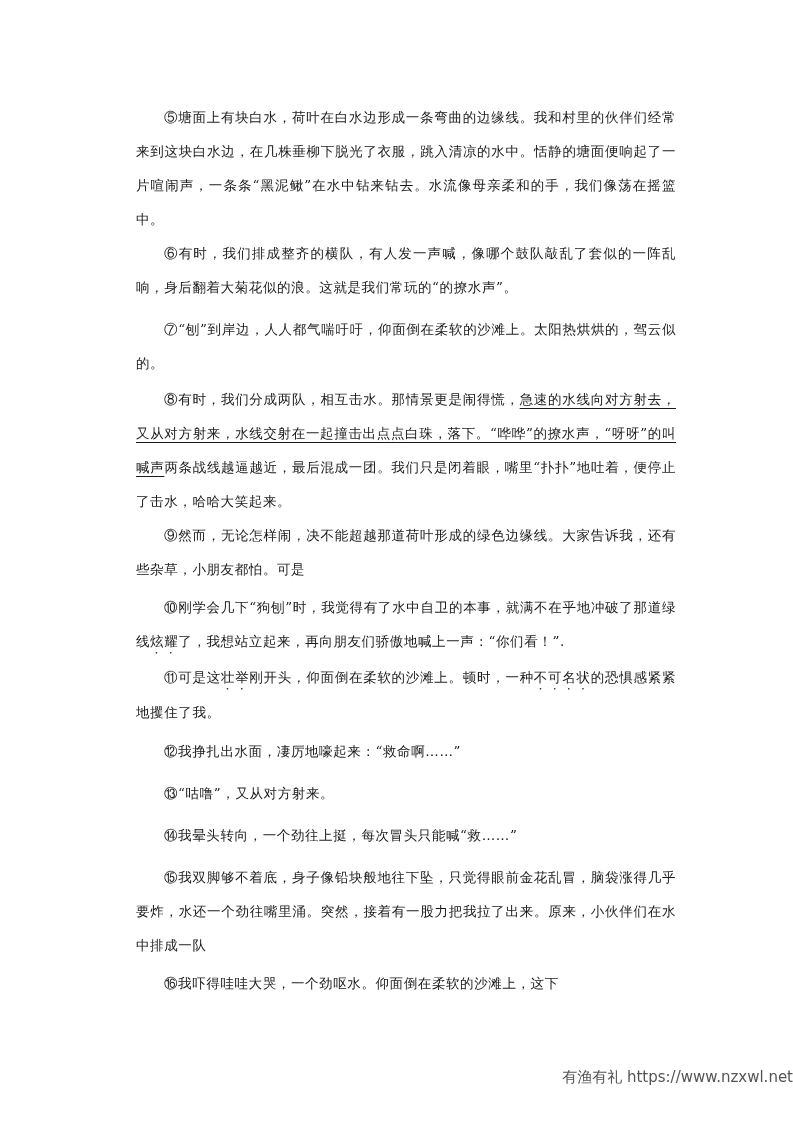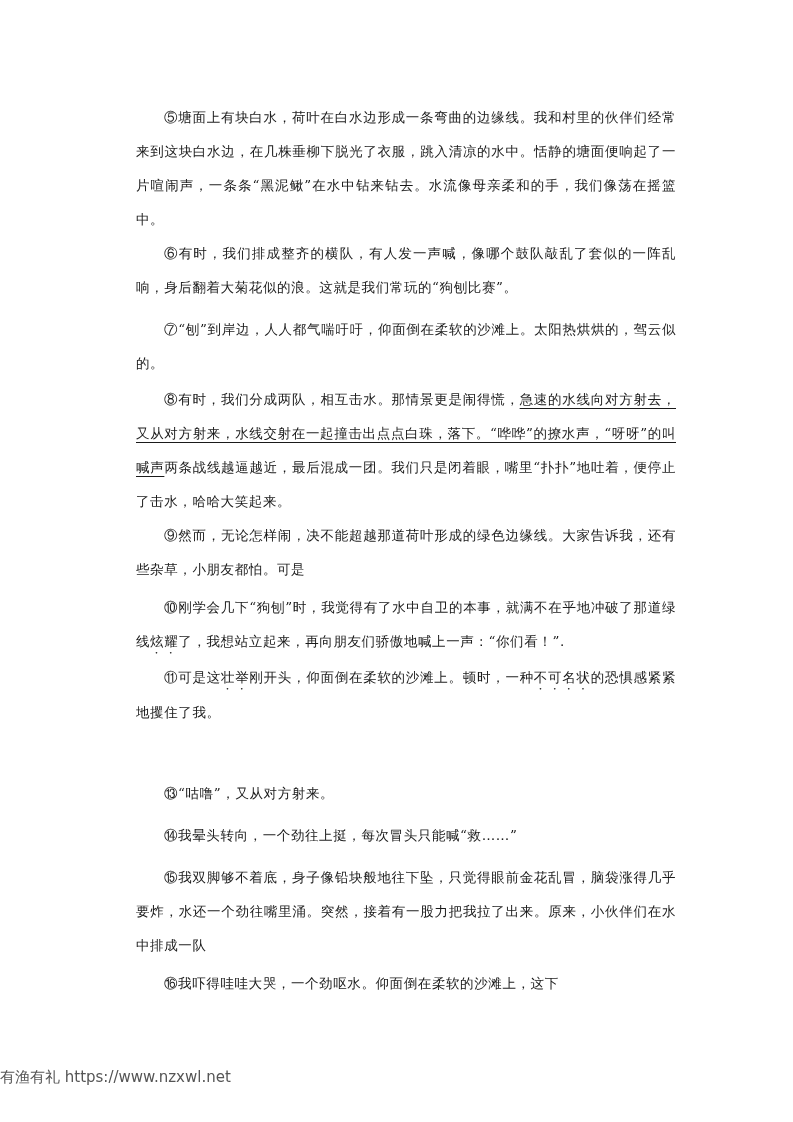--- a/index.html
+++ b/index.html
@@ -3,32 +3,33 @@
 <meta charset="utf-8">
 <style>
   html, body { margin: 0; padding: 0; background: #ffffff; }
   body { width: 793px; height: 1122px; position: relative; overflow: hidden;
          font-family: "DejaVu Serif", "Liberation Serif", serif; color: #1a1a1a; }
   .page { position: absolute; left: 0; top: 0; width: 793px; height: 954px; }
   .para { position: absolute; left: 136px; width: 540px; font-size: 13.5px;
           line-height: 34px; text-indent: 28px; letter-spacing: 0.6px; text-align: justify; margin: 0; }
   .u { text-decoration: underline; text-underline-offset: 4px; }
   .dot { text-emphasis: dot; -webkit-text-emphasis: dot; text-emphasis-position: under; font-family: Liberation Serif, serif; -webkit-text-emphasis-position: under; }
-  .footer { position: absolute; left: 0; width: 793px; top: 1068px; text-align: left;
+  .footer { position: absolute; left: 0; width: 793px; top: 1068px; text-align: right;
             font-family: "DejaVu Sans", "Liberation Sans", sans-serif; font-size: 15px; color: #555; }
 </style>
 </head>
 <body>
 
 <div class="page">
   <p class="para" style="top:100px">⑤塘面上有块白水，荷叶在白水边形成一条弯曲的边缘线。我和村里的伙伴们经常来到这块白水边，在几株垂柳下脱光了衣服，跳入清凉的水中。恬静的塘面便响起了一片喧闹声，一条条“黑泥鳅”在水中钻来钻去。水流像母亲柔和的手，我们像荡在摇篮中。</p>
-  <p class="para" style="top:236px">⑥有时，我们排成整齐的横队，有人发一声喊，像哪个鼓队敲乱了套似的一阵乱响，身后翻着大菊花似的浪。这就是我们常玩的“狗刨比赛”。</p>
+  <p class="para" style="top:236px">⑥有时，我们排成整齐的横队，有人发一声喊，像哪个鼓队敲乱了套似的一阵乱响，身后翻着大菊花似的浪。这就是我们常玩的“的撩水声”。</p>
   <p class="para" style="top:312px">⑦“刨”到岸边，人人都气喘吁吁，仰面倒在柔软的沙滩上。太阳热烘烘的，驾云似的。</p>
   <p class="para" style="top:518px">⑨然而，无论怎样闹，决不能超越那道荷叶形成的绿色边缘线。大家告诉我，还有些杂草，小朋友都怕。可是</p>
   <p class="para" style="top:382px"><span>⑧有时，我们分成两队，相互击水。那情景更是闹得慌，</span><span class="u">急速的水线向对方射去，又从对方射来，水线交射在一起撞击出点点白珠，落下。“哗哗”的撩水声，“呀呀”的叫喊声</span><span>两条战线越逼越近，最后混成一团。我们只是闭着眼，嘴里“扑扑”地吐着，便停止了击水，哈哈大笑起来。</span></p>
   <p class="para" style="top:590px"><span>⑩刚学会几下“狗刨”时，我觉得有了水中自卫的本事，就满不在乎地冲破了那道绿线</span><span class="dot">炫耀</span><span>了，我想站立起来，再向朋友们骄傲地喊上一声：“你们看！”.</span></p>
   <p class="para" style="top:660px"><span>⑪可是这</span><span class="dot">壮举</span><span>刚开头，仰面倒在柔软的沙滩上。顿时，一种</span><span class="dot">不可名状</span><span>的恐惧感紧紧地攫住了我。</span></p>
+  <p class="para" style="top:734px">⑫我挣扎出水面，凄厉地嚎起来：“救命啊……”</p>
   <p class="para" style="top:776px">⑬“咕噜”，又从对方射来。</p>
   <p class="para" style="top:818px">⑭我晕头转向，一个劲往上挺，每次冒头只能喊“救……”</p>
   <p class="para" style="top:860px">⑮我双脚够不着底，身子像铅块般地往下坠，只觉得眼前金花乱冒，脑袋涨得几乎要炸，水还一个劲往嘴里涌。突然，接着有一股力把我拉了出来。原来，小伙伴们在水中排成一队</p>
   <p class="para" style="top:966px">⑯我吓得哇哇大哭，一个劲呕水。仰面倒在柔软的沙滩上，这下</p>
   <div class="footer">有渔有礼 https://www.nzxwl.net</div>
 </div>
 
 </body></html>

